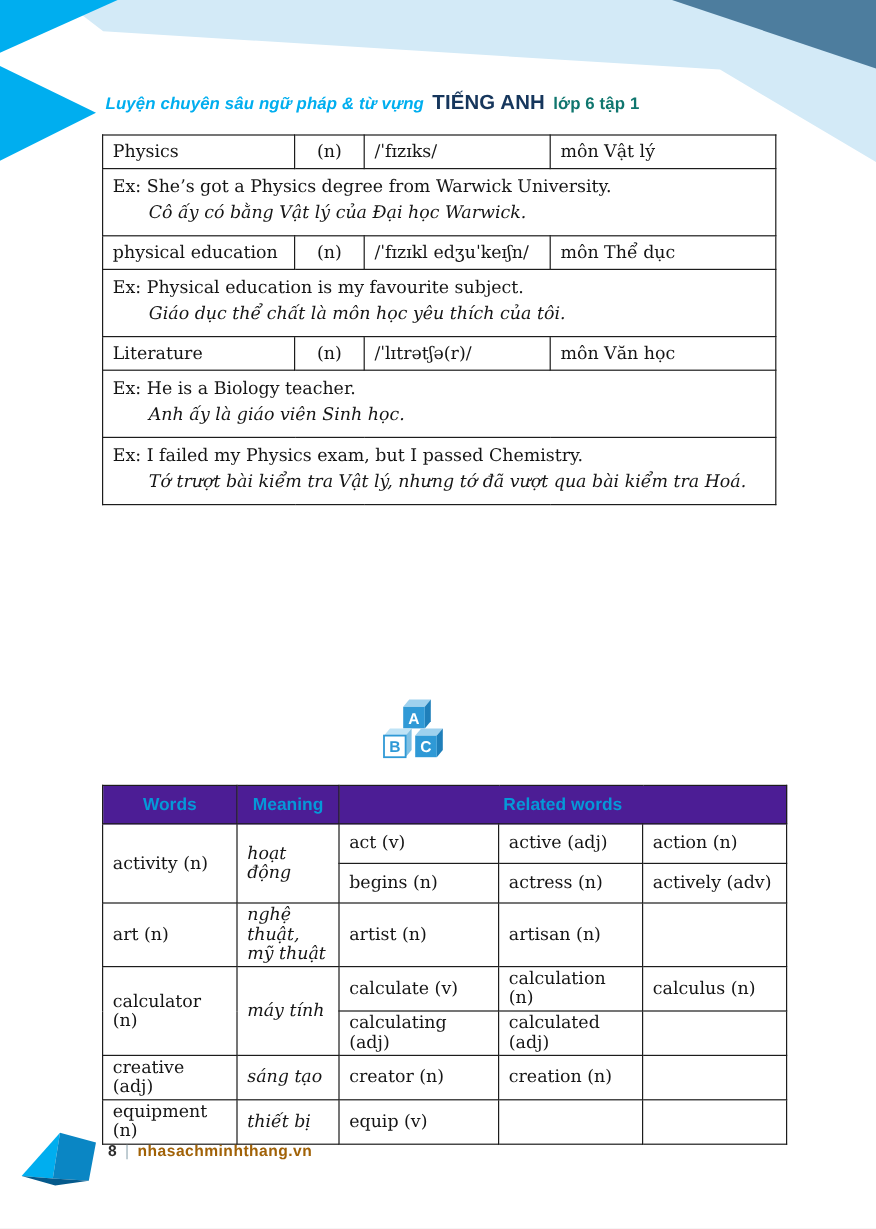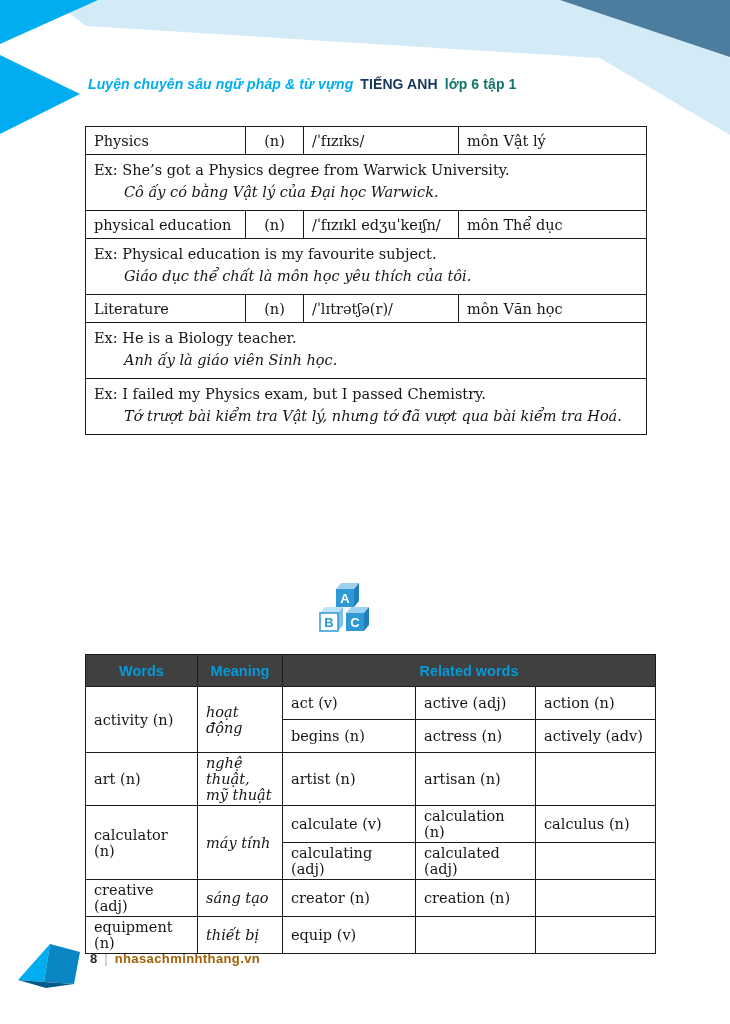--- a/index.html
+++ b/index.html
@@ -13,28 +13,28 @@
   
   .hdr-deco { position: absolute; top: 0; left: 0; }
 
   .book-title {
     position: absolute; left: 88px; top: 76px;
     font-family: "Liberation Sans", sans-serif;
     font-size: 14px; font-weight: bold; white-space: nowrap;
     letter-spacing: .1px;
   }
   .bt-cyan-italic { color: #00aeef; font-style: italic; }
-  .bt-navy { color: #16365c; font-size: 14px; padding: 0 3px; text-align: right; }
+  .bt-navy { color: #16365c; font-size: 17px; padding: 0 3px; text-align: right; }
   .bt-cyan { color: #0f766e; }
 
   
   table { border-collapse: collapse; }
   .vocab {
     position: absolute; left: 85px; top: 112px; width: 561px;
-    font-size: 14.5px; color: #151515; table-layout: fixed; margin-top: 14px;
+    font-size: 14.5px; color: #151515; table-layout: fixed;
   }
   .vocab td { border: 1.5px solid #1c1c1c; padding: 2px 8px; vertical-align: middle; }
   tr.wr { height: 28px; }
   tr.exr2 { height: 56px; }
   tr.exr3 { height: 82px; }
   .ex-cell { vertical-align: top !important; padding-top: 5px !important; line-height: 1.5; }
   .ex-vi { font-style: italic; margin-left: 30px; }
   .pos-cell { text-align: center; }
 
   
@@ -45,21 +45,21 @@
   }
   .abc-icon { position: absolute; left: 316px; top: 581px; }
 
   
   .wf {
     position: absolute; left: 85px; top: 654px; width: 570px;
     font-size: 14.5px; color: #151515; table-layout: fixed;
   }
   .wf th, .wf td { border: 1.5px solid #1c1c1c; padding: 2px 8px; vertical-align: middle; text-align: left; }
   .wf thead th {
-    background: #404040; color: #0599d8;
+    background: #4c1d95; color: #0599d8;
     font-family: "Liberation Sans", sans-serif; font-weight: bold;
     font-size: 14.5px; text-align: center; height: 32px; margin-left: 40px;
   }
   .it { font-style: italic; }
   tr.h33 { height: 33px; }
   tr.h48 { height: 48px; }
   tr.h30 { height: 30px; }
 
   
   .footer-logo { position: absolute; left: 16px; top: 934px; }

